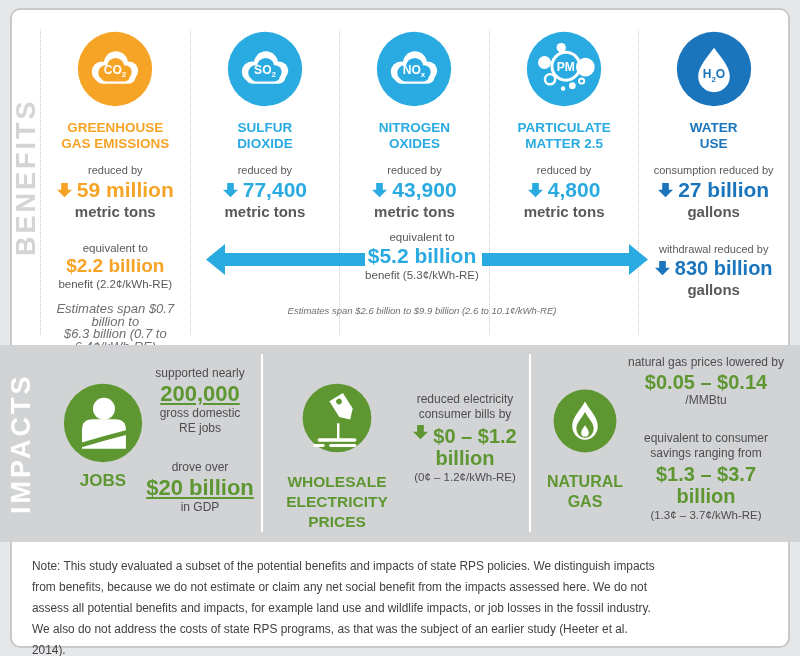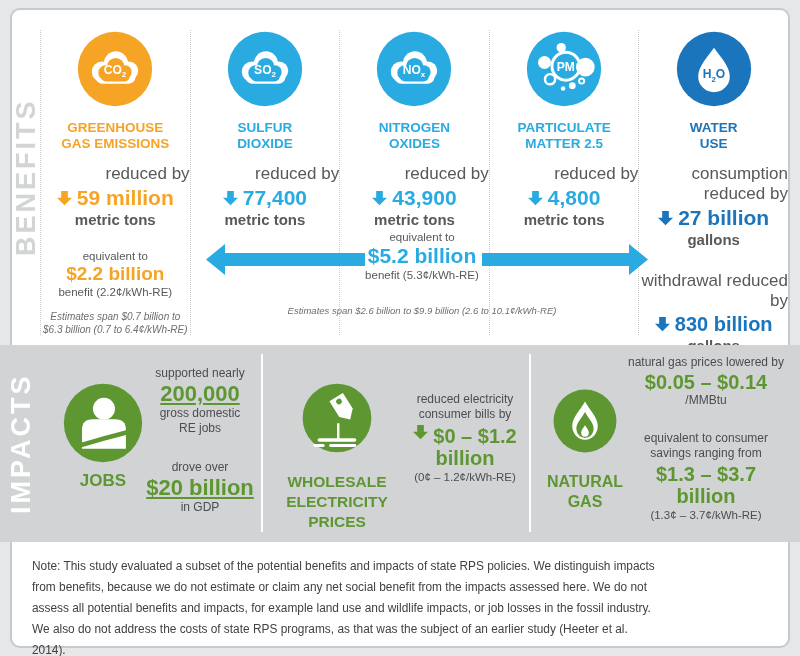--- a/index.html
+++ b/index.html
@@ -26,29 +26,29 @@
     flex: 1; text-align: center;
     border-left: 1px dotted #C8CACC;
     margin: 20px 0 10px 0;
   }
   .badge { width: 78px; height: 78px; display: inline-block; }
   .b-title { font-size: 13.5px; font-weight: bold; line-height: 16px; margin-top: 8px; }
   .c-orange { color: #F6A426; }
   .c-blue   { color: #29ABE2; }
   .c-navy   { color: #1B75BC; }
   .c-green  { color: #5E9732; }
-  .reduced { font-size: 17px; color: #58595B; margin-top: 12px; text-align: right; }
+  .reduced { font-size: 11px; color: #58595B; margin-top: 12px; }
   .amount-row { display: flex; align-items: center; justify-content: center; gap: 5px; margin-top: 2px; font-size: 21px; font-weight: bold; }
   .amount-row.sm { font-size: 20px; }
   .unit { font-size: 15px; color: #58595B; margin-top: 1px; font-weight: bold; }
   .equiv { margin-top: 22px; }
   .equiv-label { font-size: 11.5px; color: #58595B; }
   .equiv-amount { font-size: 19px; font-weight: bold; margin-top: 1px; }
   .equiv-detail { font-size: 11.5px; color: #58595B; margin-top: 1px; }
-  .estimate { margin-top: 13px; font-size: 10px; font-style: italic; color: #6D6E71; line-height: 12.5px; }
+  .estimate { margin-top: 13px; font-size: 13px; font-style: italic; color: #6D6E71; line-height: 12.5px; }
   .row2 { margin-top: 23px; }
   .dn { width: 15px; height: 15px; }
   .dn polygon { fill: currentColor; }
   .mid-equiv { position: absolute; left: 330px; top: 221px; width: 160px; text-align: center; }
   .mid-equiv .equiv-amount { font-size: 21px; }
   .mid-estimate { position: absolute; left: 275px; top: 295px; width: 270px; text-align: center; font-size: 9.5px; font-style: italic; color: #6D6E71; }
   .arrow-svg { position: absolute; left: 180px; top: 228px; width: 470px; height: 50px; }
   
   .impacts {
     position: absolute; left: 0; top: 345px; width: 800px; height: 197px;

